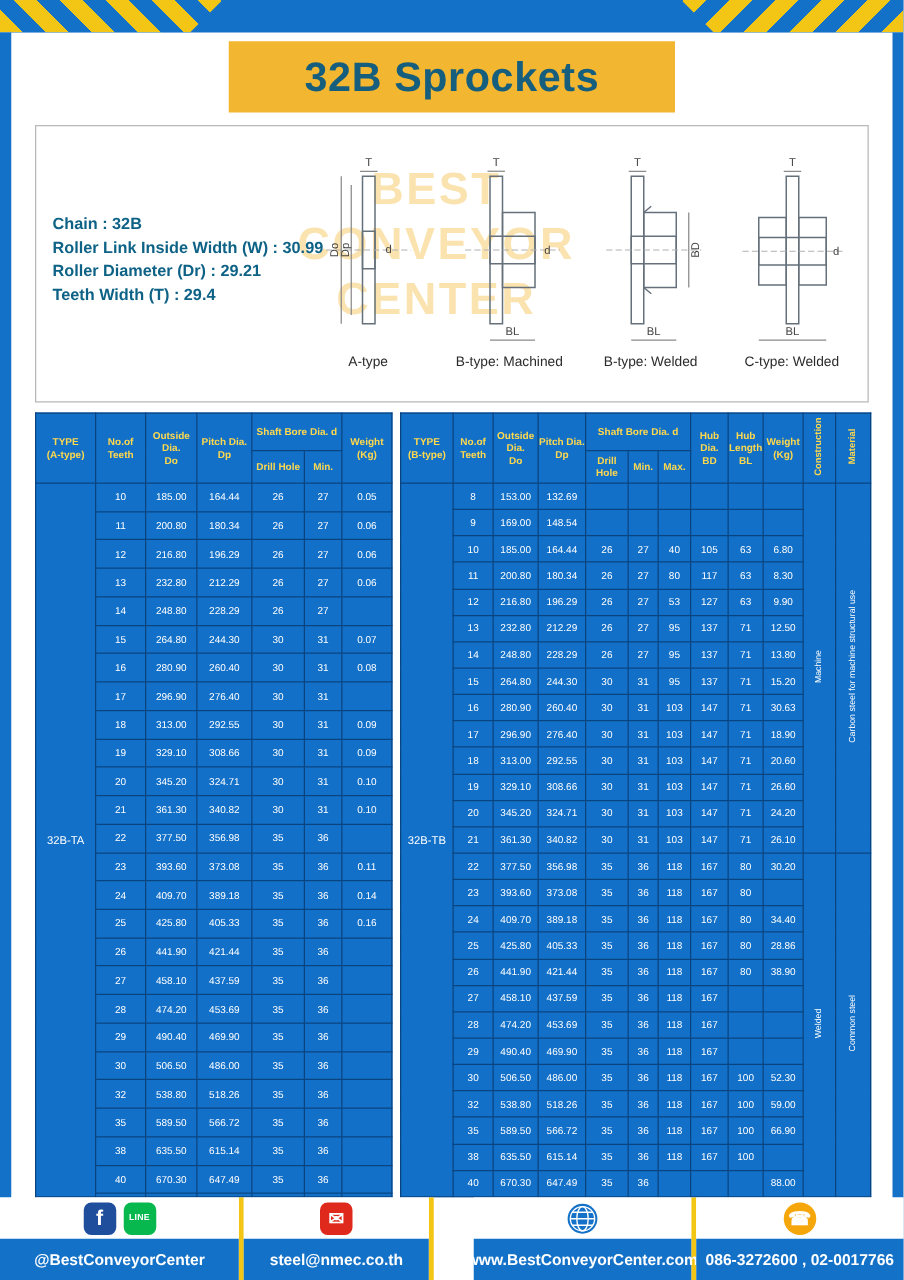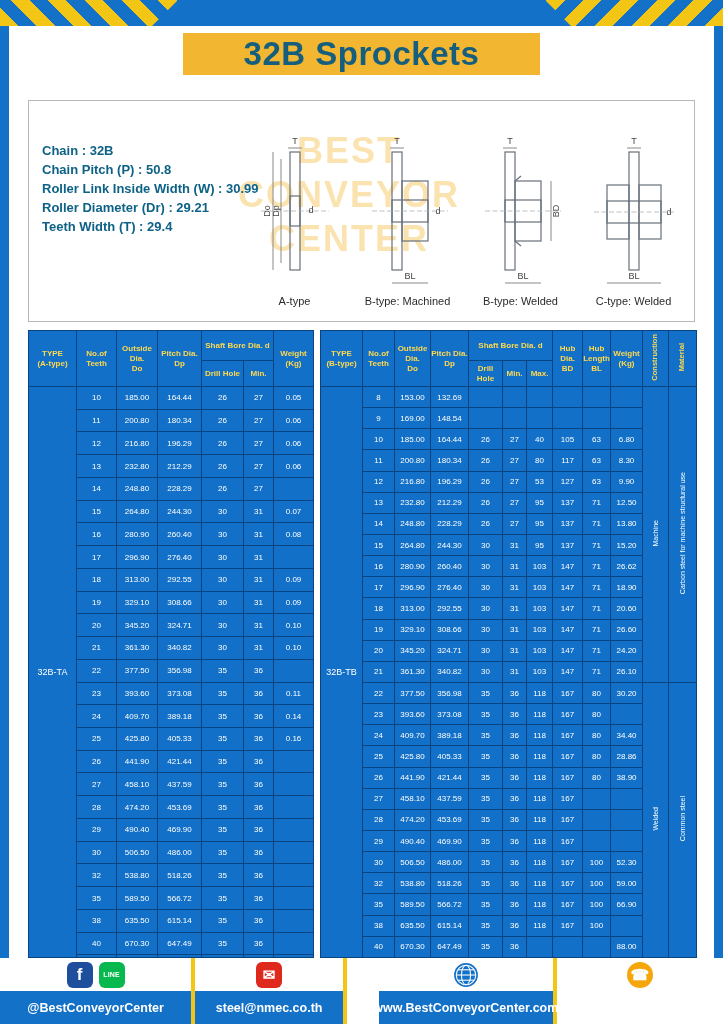--- a/index.html
+++ b/index.html
@@ -11,31 +11,31 @@
   .topbar { position:absolute; top:0; left:0; width:723px; height:26px; background:#1371c8; }
   .corner-stripes { position:absolute; top:0; height:26px; width:178px; }
   .corner-stripes.left  { left:0;  background:repeating-linear-gradient(45deg,#f3c514 0 13px,#1371c8 13px 26px); clip-path:polygon(0 0,100% 0,calc(100% - 26px) 100%,0 100%); }
   .corner-stripes.right { right:0; background:repeating-linear-gradient(-45deg,#f3c514 0 13px,#1371c8 13px 26px); clip-path:polygon(0 0,100% 0,100% 100%,26px 100%); }
 
   
   .side { position:absolute; top:26px; bottom:0; width:9px; background:#1371c8; z-index:5; }
   .side.l { left:0; } .side.r { right:0; }
 
   
-  .banner { position:absolute; top:33px; left:183px; width:357px; height:42px; background:#f2b630; display:flex; align-items:center; justify-content:center; }
+  .banner { position:absolute; top:33px; left:183px; width:357px; height:57px; background:#f2b630; display:flex; align-items:center; justify-content:center; }
   .banner h1 { font-size:33px; font-weight:bold; color:#155e7d; letter-spacing:.5px; }
 
   
   .specbox { position:absolute; top:100px; left:28px; width:667px; height:222px; background:#fff; border:1px solid #b8b8b8; }
-  .specs { position:absolute; left:13px; top:40px; z-index:3; }
+  .specs { position:absolute; left:13px; top:68px; z-index:3; }
   .spec-line { font-size:13px; font-weight:bold; color:#0e6286; line-height:19px; white-space:nowrap; }
   .watermark { position:absolute; left:165px; top:28px; width:310px; text-align:center; font-size:36px; line-height:44px; font-weight:bold; color:#f2b630; opacity:.38; z-index:1; letter-spacing:2px; }
   .diagrams { position:absolute; right:4px; top:8px; width:452px; height:206px; display:flex; z-index:2; }
   .diagram { flex:1; display:flex; flex-direction:column; align-items:center; justify-content:flex-end; }
-  .diagram-label { font-size:11px; color:#2b2b2b; margin-bottom:8px; white-space:nowrap; }
+  .diagram-label { font-size:11px; color:#2b2b2b; margin-bottom:19px; white-space:nowrap; }
   .dim { font-size:9px; fill:#444; text-anchor:middle; }
   .part { fill:none; stroke:#66707a; stroke-width:1.2; }
   .dimline { stroke:#8a8a8a; stroke-width:1; }
   .cline { stroke:#b0b0b0; stroke-width:.8; stroke-dasharray:5 2.5; }
 
   
   .tables { position:absolute; top:330px; left:28px; width:667px; height:628px; display:flex; gap:6px; z-index:2; }
   table { border-collapse:collapse; table-layout:fixed; background:#1270c8; }
   #table-a { width:285px; height:100%; }
   #table-b { width:376px; height:100%; }
@@ -74,21 +74,20 @@
 
   <div class="banner">
     <h1>32B Sprockets</h1>
   </div>
 
   <div class="specbox">
     <div class="watermark">BEST CONVEYOR CENTER</div>
 
     <div class="specs">
       <div class="spec-line">Chain  :  32B</div>
-      <div class="spec-line">Chain Pitch (P)  :  50.8</div>
       <div class="spec-line">Roller Link Inside Width (W)  :  30.99</div>
       <div class="spec-line">Roller Diameter (Dr)  :  29.21</div>
       <div class="spec-line">Teeth Width (T)  :  29.4</div>
     </div>
 
     <div class="diagrams">
 
       <div class="diagram">
         <svg viewBox="0 0 104 160" width="104" height="160">
           <text class="dim" x="52" y="9">T</text>
@@ -538,21 +537,21 @@
           </tr>
           <tr>
             <td>16</td>
             <td>280.90</td>
             <td>260.40</td>
             <td>30</td>
             <td>31</td>
             <td>103</td>
             <td>147</td>
             <td>71</td>
-            <td>26.62</td>
+            <td>30.63</td>
           </tr>
           <tr>
             <td>17</td>
             <td>296.90</td>
             <td>276.40</td>
             <td>30</td>
             <td>31</td>
             <td>103</td>
             <td>147</td>
             <td>71</td>
@@ -780,16 +779,17 @@
             </g>
           </svg>
         </span>
       </div>
       <div class="bar">www.BestConveyorCenter.com</div>
     </div>
     <div class="fsec s4">
       <div class="icons">
         <span class="icon phone">☎</span>
       </div>
+      <div class="bar">086-3272600 , 02-0017766</div>
     </div>
   </div>
 
 </div>
 
 </body></html>

